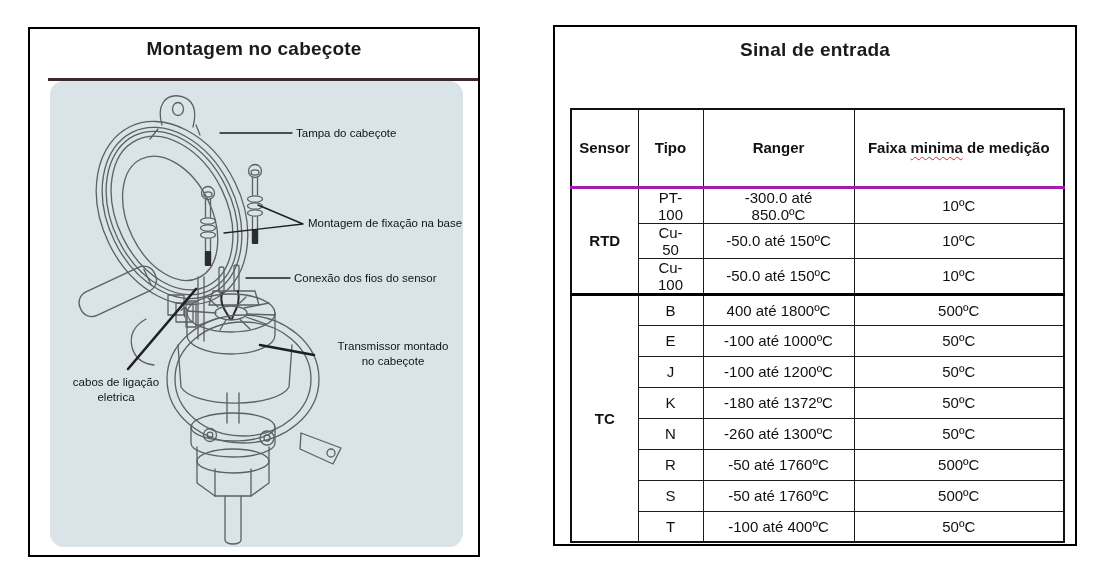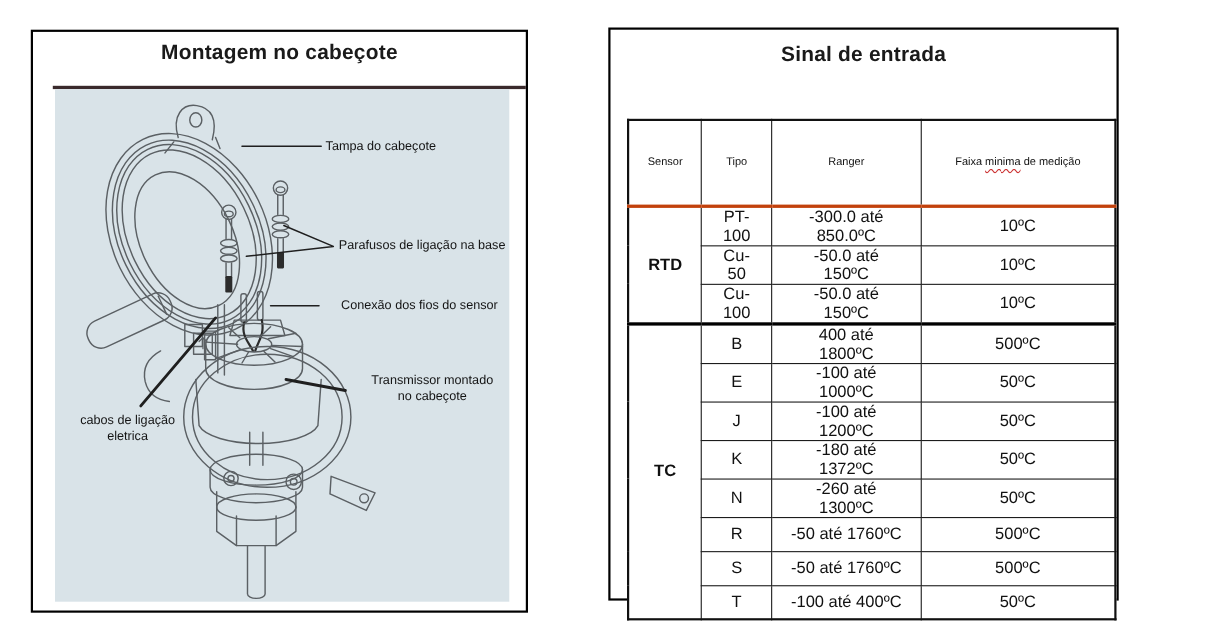--- a/index.html
+++ b/index.html
@@ -3,31 +3,31 @@
 <meta charset="utf-8">
 <style>
   html,body{margin:0;padding:0;background:#ffffff;}
   body{width:1095px;height:577px;position:relative;font-family:"Liberation Sans",sans-serif;color:#111;}
   .panel{position:absolute;background:#fff;border:2px solid #000;box-sizing:border-box;}
   .panel-title{position:absolute;left:0;right:0;text-align:center;font-size:19px;font-weight:bold;color:#1a1a1a;letter-spacing:.2px;}
   
   #left-panel{left:28px;top:27px;width:452px;height:530px;}
   #left-panel .panel-title{top:9px;}
   .title-rule{position:absolute;left:18px;top:49px;width:430px;height:3px;background:#3a2a2c;}
-  .diagram{position:absolute;left:20px;top:52px;width:413px;height:466px;background:#d9e3e8;}
+  .diagram{position:absolute;left:20px;top:52px;width:413px;height:466px;background:#d9e3e8;border-radius:14px;}
   .diagram svg{position:absolute;left:0;top:0;}
   .dlabel{position:absolute;font-size:11.5px;line-height:15px;color:#141414;white-space:nowrap;}
   .dlabel.center{text-align:center;white-space:normal;}
   
-  #right-panel{left:553px;top:25px;width:464px;height:521px;}
+  #right-panel{left:553px;top:25px;width:524px;height:521px;}
   #right-panel .panel-title{top:12px;}
   table.sig{position:absolute;left:15px;top:81px;border-collapse:collapse;table-layout:fixed;background:#fff;}
   table.sig,table.sig th,table.sig td{border:1px solid #1c1c1c;}
   table.sig{border:2px solid #111;}
-  table.sig th{font-size:10px;font-weight:normal;text-align:center;vertical-align:middle;border-bottom:3px solid #c2410c;}
+  table.sig th{font-size:15px;font-weight:bold;text-align:center;vertical-align:middle;border-bottom:3px solid #a21caf;}
   table.sig td{font-size:15px;text-align:center;vertical-align:middle;padding:0 17px;}
   table.sig td.sensor{font-weight:bold;}
   tr.section-start td{border-top:3px solid #000;}
   thead tr{height:78px;}
   tr.rtd{height:33px;}
   tr.tc{height:31px;}
   .squiggle{text-decoration:underline wavy #cc3333 1px;text-underline-offset:3px;text-decoration-skip-ink:none;}
 </style>
 </head>
 <body>
@@ -120,22 +120,22 @@
       <g stroke="#1f1f1f">
         <path d="M170 52 H242" stroke-width="1.4"></path>
         <path d="M253 143 L174 152 M253 143 L208 124" stroke-width="1.4"></path>
         <path d="M196 197 H240" stroke-width="1.4"></path>
         <path d="M210 264 L264 274" stroke-width="2.6"></path>
         <path d="M78 288 L146 208" stroke-width="2.6"></path>
       </g>
     </svg>
 
     <div class="dlabel" style="left:246px;top:45px;">Tampa do cabeçote</div>
-    <div class="dlabel" style="left:258px;top:135px;">Parafusos de ligação na base</div>
-    <div class="dlabel" style="left:260px;top:190px;">Conexão dos fios do sensor</div>
+    <div class="dlabel" style="left:258px;top:135px;">Montagem de fixação na base</div>
+    <div class="dlabel" style="left:244px;top:190px;">Conexão dos fios do sensor</div>
     <div class="dlabel center" style="left:12px;top:294px;width:108px;">
       <div>cabos de ligação</div>
       <div>eletrica</div>
     </div>
     <div class="dlabel center" style="left:268px;top:258px;width:150px;">
       <div>Transmissor montado</div>
       <div>no cabeçote</div>
     </div>
   </div>
 </section>

